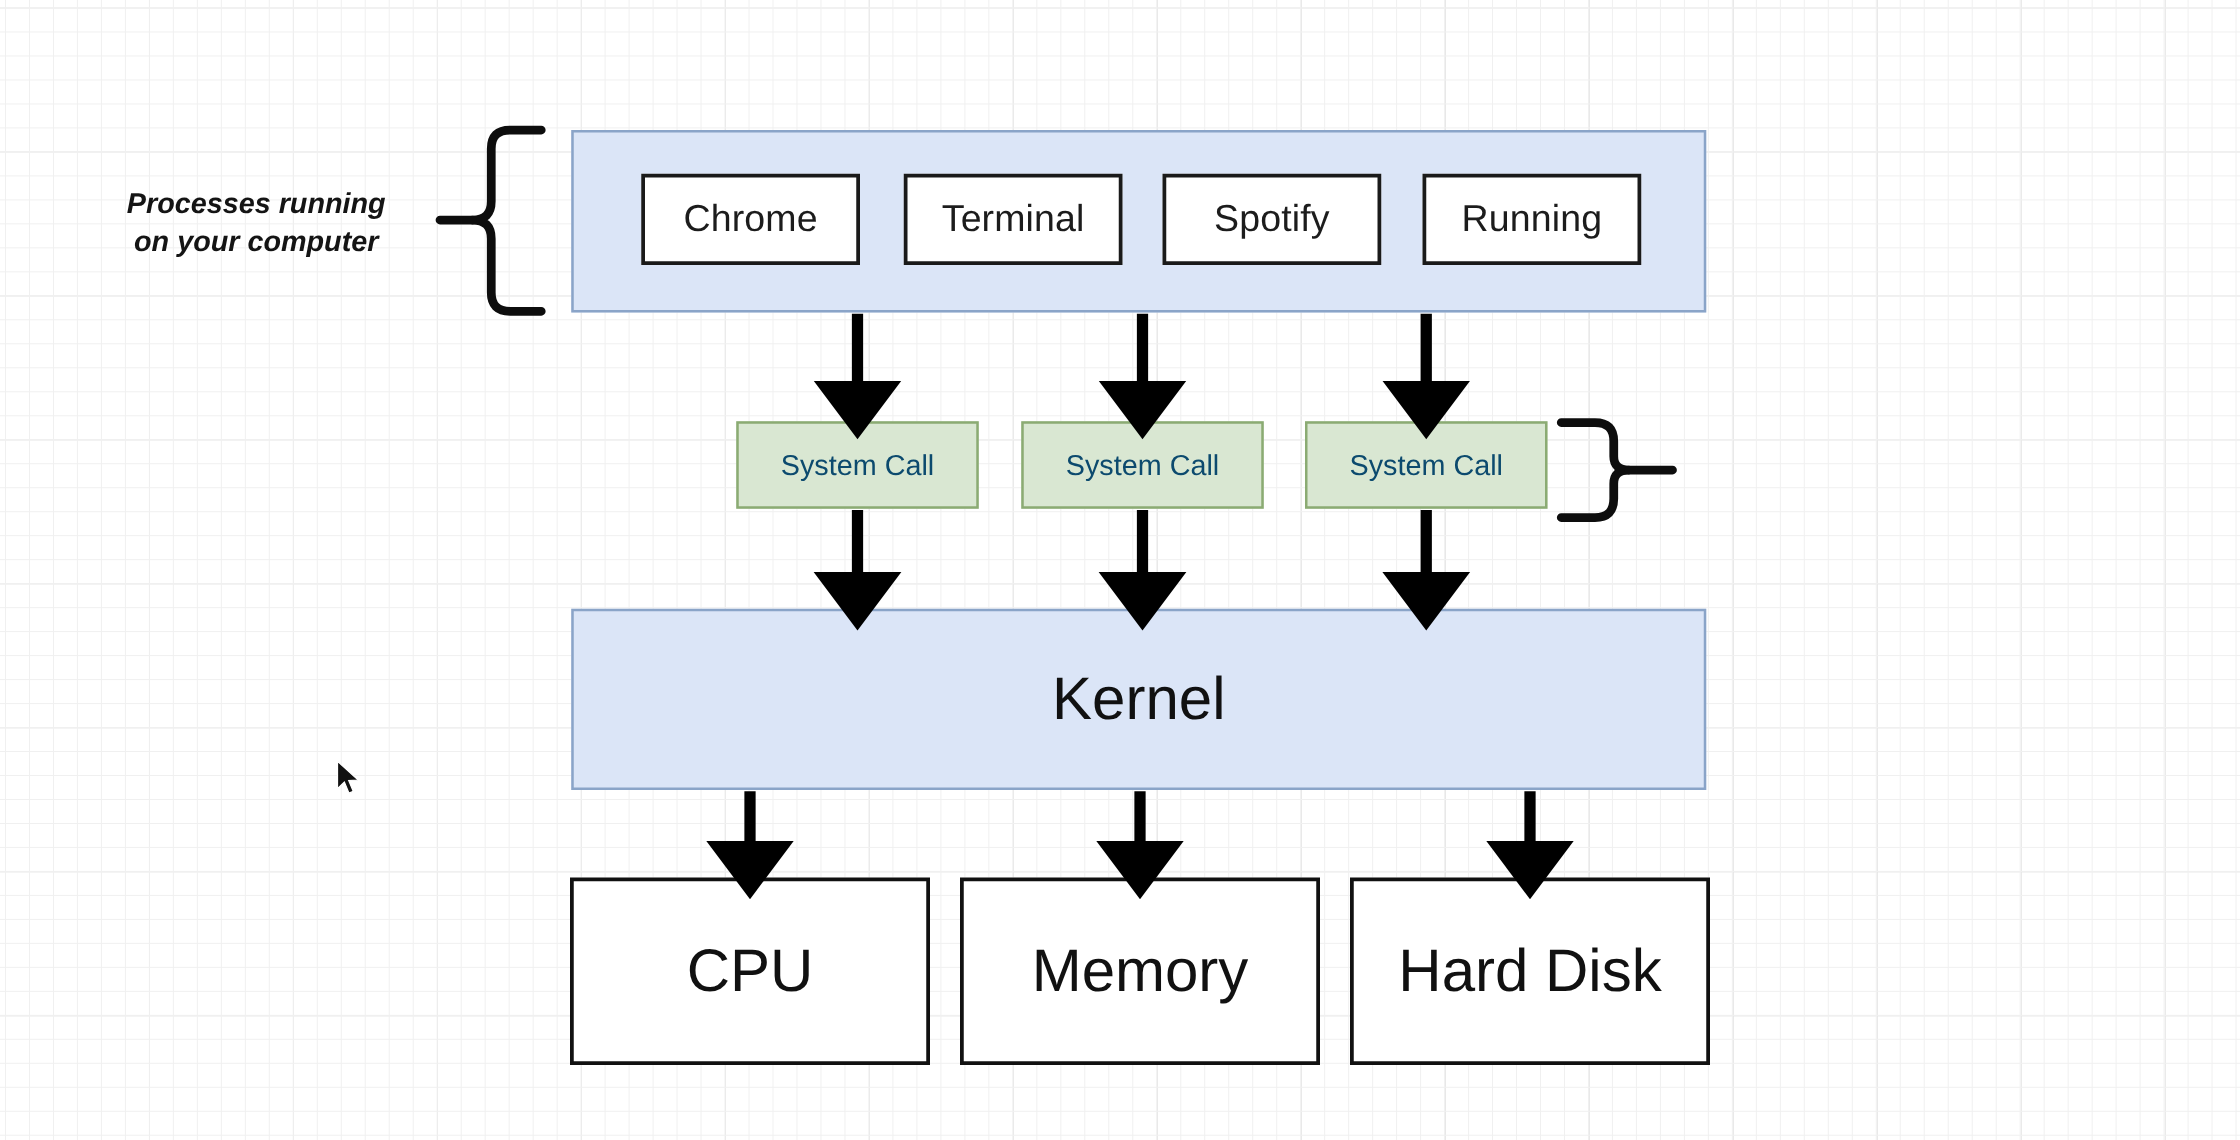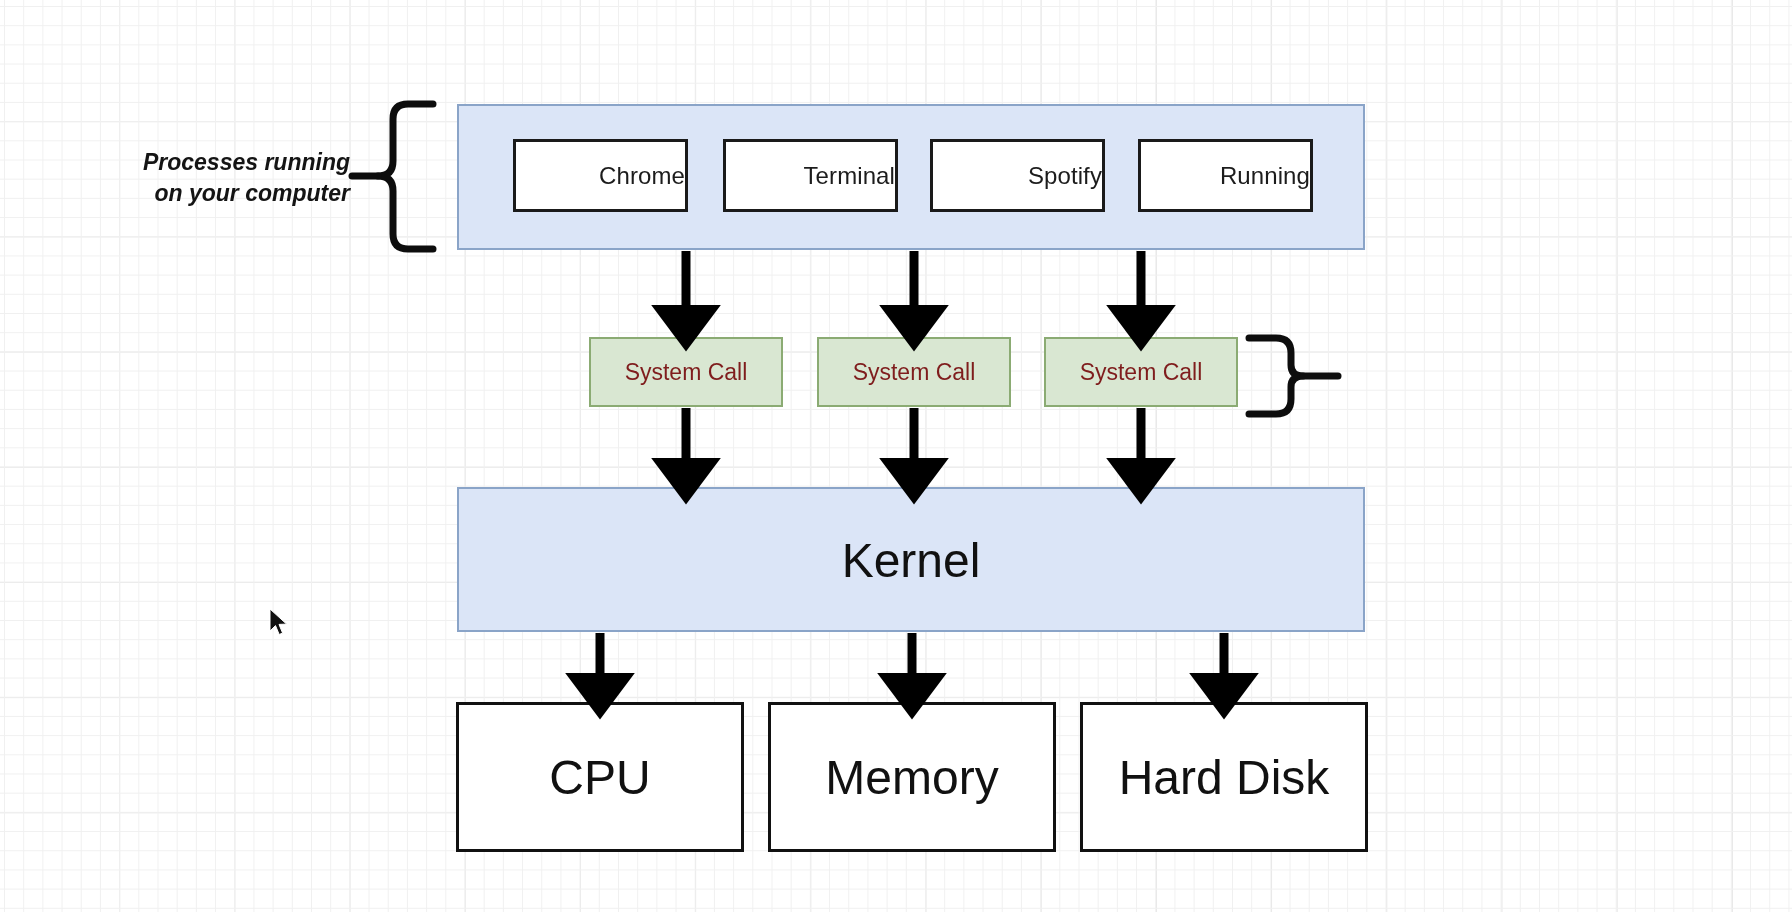--- a/index.html
+++ b/index.html
@@ -43,37 +43,37 @@
   }
 
   
   .proc-box {
     position: absolute;
     background: #ffffff;
     border: 3px solid #1a1a1a;
     box-sizing: border-box;
     display: flex;
     align-items: center;
-    justify-content: flex-end;
-    font-size: 24px;
+    justify-content: center;
+    font-size: 30px;
     color: #1c1c1c;
     letter-spacing: 0.1px;
   }
 
   
   .syscall-box {
     position: absolute;
     background: #d9e7d2;
     border: 2px solid #8bab73;
     box-sizing: border-box;
     display: flex;
     align-items: center;
     justify-content: center;
     font-size: 23px;
-    color: #7f1d1d;
+    color: #0c4a6e;
   }
 
   
   .kernel-label {
     position: absolute;
     left: 0; right: 0;
     top: 50%;
     transform: translateY(-50%);
     text-align: center;
     font-size: 48px;
@@ -96,21 +96,21 @@
   
   .annot {
     position: absolute;
     font-style: italic;
     font-weight: bold;
     font-size: 23px;
     line-height: 1.33;
     color: #141414;
     white-space: pre-line;
   }
-  .annot-left  { text-align: right; }
+  .annot-left  { text-align: center; }
   .annot-right { text-align: left; }
 
   svg.overlay {
     position: absolute;
     left: 0; top: 0;
     width: 1792px;
     height: 912px;
     pointer-events: none;
   }
 

